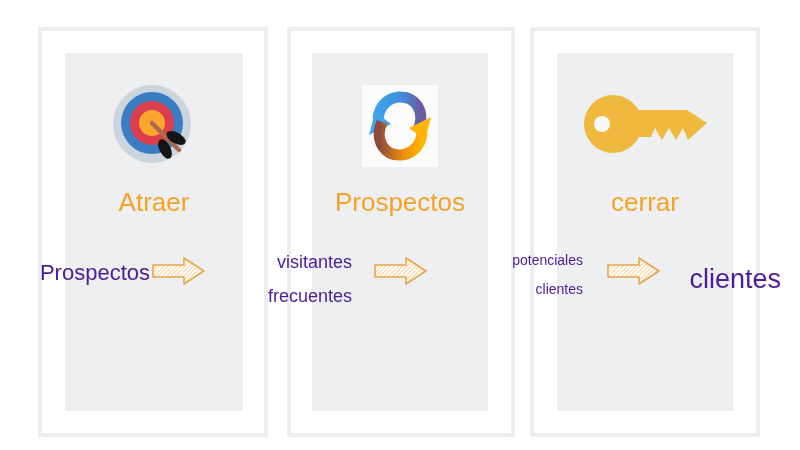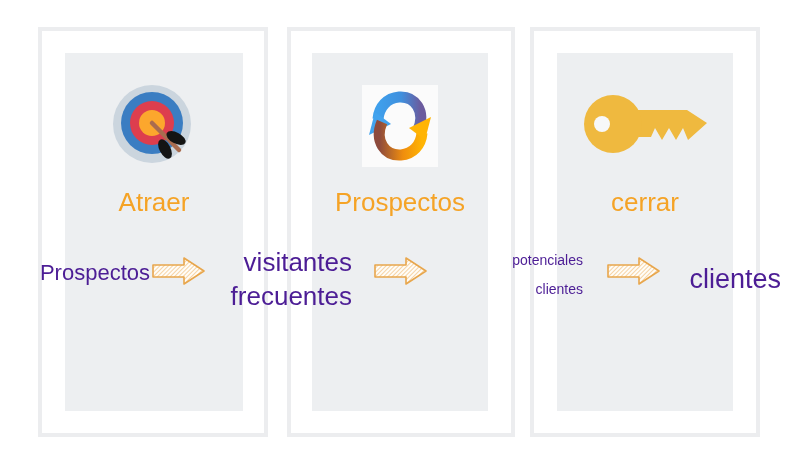--- a/index.html
+++ b/index.html
@@ -23,21 +23,21 @@
   .label-2{left:312px;width:176px;}
   .label-3{left:557px;width:176px;}
 
   .icon-box{position:absolute;}
   .target-box{left:112px;top:82px;width:80px;height:82px;}
   .convert-box{left:362px;top:85px;width:76px;height:82px;background:#fbfbfb;}
   .key-box{left:583px;top:93px;width:128px;height:62px;}
 
   .flow-text{position:absolute;color:#4c1d95;text-align:right;white-space:pre-line;}
   .flow-0{left:10px;top:260px;width:140px;font-size:22px;line-height:25px;}
-  .flow-1{left:212px;top:245px;width:140px;font-size:26px;line-height:34px;}
+  .flow-1{left:212px;top:245px;width:140px;font-size:18px;line-height:34px;}
   .flow-2{left:443px;top:246px;width:140px;font-size:14px;line-height:29px;}
   .flow-3{left:661px;top:264px;width:120px;font-size:27px;line-height:30px;}
 
   .flow-arrow{position:absolute;top:256px;width:54px;height:30px;}
   .arrow-1{left:152px;}
   .arrow-2{left:374px;}
   .arrow-3{left:607px;}
 </style>
 </head>
 <body>

